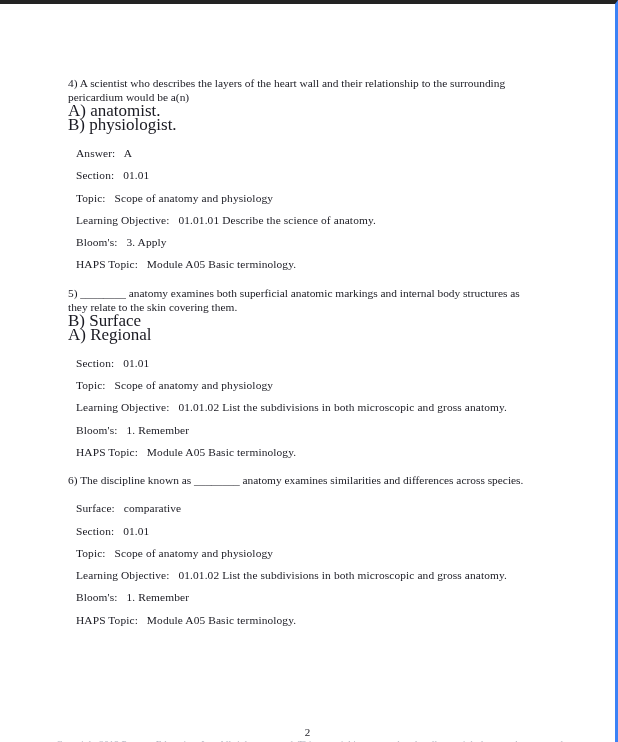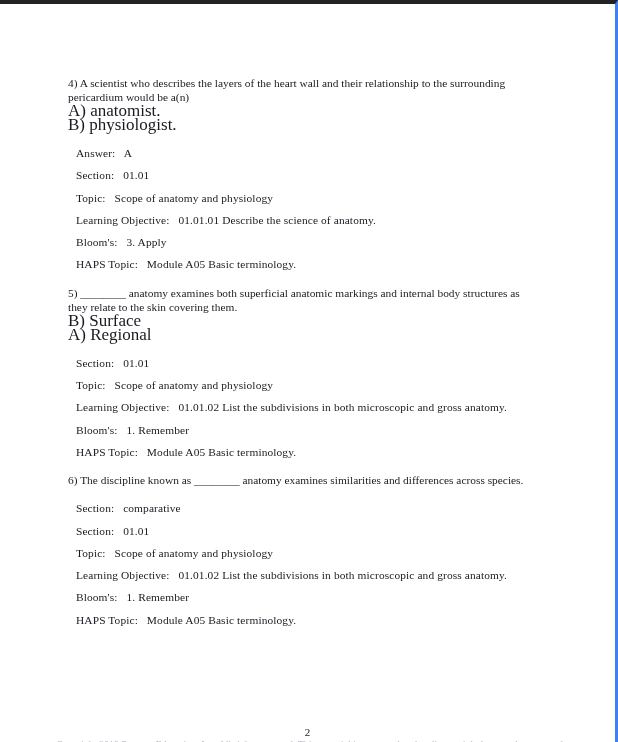--- a/index.html
+++ b/index.html
@@ -128,21 +128,21 @@
       <p class="line">Topic:   Scope of anatomy and physiology</p>
       <p class="line">Learning Objective:   01.01.02 List the subdivisions in both microscopic and gross anatomy.</p>
       <p class="line">Bloom's:   1. Remember</p>
       <p class="line">HAPS Topic:   Module A05 Basic terminology.</p>
     </div>
 
     <div class="block">
       <p class="stem">6) The discipline known as ________ anatomy examines similarities and differences across species.</p>
     </div>
     <div class="block meta">
-      <p class="line">Section:   comparative</p>
+      <p class="line">Surface:   comparative</p>
       <p class="line">Section:   01.01</p>
       <p class="line">Topic:   Scope of anatomy and physiology</p>
       <p class="line">Learning Objective:   01.01.02 List the subdivisions in both microscopic and gross anatomy.</p>
       <p class="line">Bloom's:   1. Remember</p>
       <p class="line">HAPS Topic:   Module A05 Basic terminology.</p>
     </div>
 
   </div>
 
   <div id="page-number">2</div>

